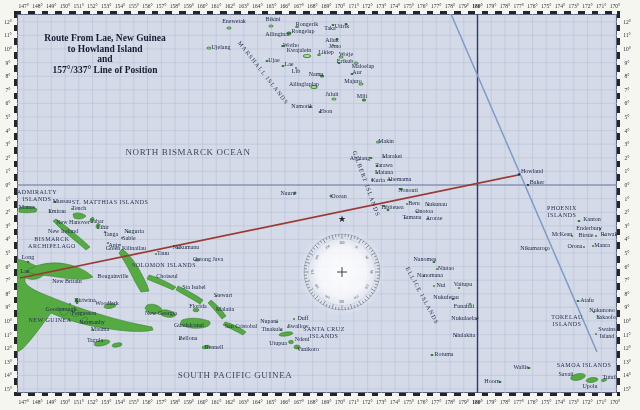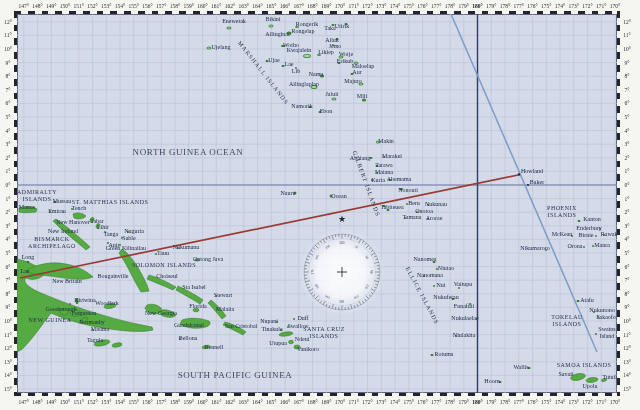--- a/index.html
+++ b/index.html
@@ -343,21 +343,21 @@
       <span class="islet d" style="left: 281px; top: 330px; width: 2px; height: 2px;"></span>
       <span class="islet d" style="left: 288px; top: 327px; width: 2px; height: 2px;"></span>
       <span class="islet d" style="left: 578px; top: 301px; width: 3px; height: 2px;"></span>
       <span class="islet d" style="left: 594px; top: 312px; width: 2px; height: 2px;"></span>
       <span class="islet d" style="left: 599px; top: 318px; width: 2px; height: 2px;"></span>
       <span class="islet d" style="left: 596px; top: 334px; width: 2px; height: 2px;"></span>
       <span class="islet d" style="left: 529px; top: 368px; width: 3px; height: 2px;"></span>
       <span class="islet d" style="left: 500px; top: 382px; width: 3px; height: 2px;"></span>
     </div>
   <div id="labels">
-      <div class="lbl o" style="left: 188px; top: 152px; transform: translate(-50%, -50%);">NORTH GUINEA OCEAN</div>
+      <div class="lbl o" style="left: 188px; top: 152px; transform: translate(-50%, -50%);">NORTH BISMARCK OCEAN</div>
       <div class="lbl o" style="left: 235px; top: 375px; transform: translate(-50%, -50%);">SOUTH PACIFIC GUINEA</div>
       <div class="lbl gr" style="left: 263px; top: 73px; transform: translate(-50%, -50%) rotate(52deg);">MARSHALL ISLANDS</div>
       <div class="lbl gr" style="left: 366px; top: 184px; transform: translate(-50%, -50%) rotate(70deg);">GILBERT ISLANDS</div>
       <div class="lbl gr" style="left: 422px; top: 296px; transform: translate(-50%, -50%) rotate(62deg);">ELLICE ISLANDS</div>
       <div class="lbl g" style="left: 37px; top: 196px; transform: translate(-50%, -50%);">ADMIRALTY
 ISLANDS</div>
       <div class="lbl g" style="left: 110px; top: 202px; transform: translate(-50%, -50%);">ST. MATTHIAS ISLANDS</div>
       <div class="lbl g" style="left: 52px; top: 243px; transform: translate(-50%, -50%);">BISMARCK
 ARCHIPELAGO</div>
       <div class="lbl g" style="left: 164px; top: 265px; transform: translate(-50%, -50%);">SOLOMON ISLANDS</div>
@@ -481,20 +481,26 @@
       <div class="lbl p" style="left: 602px; top: 310px; transform: translate(-50%, -50%);">Nukunono</div>
       <div class="lbl p" style="left: 606px; top: 317px; transform: translate(-50%, -50%);">Fakaofo</div>
       <div class="lbl p" style="left: 607px; top: 333px; transform: translate(-50%, -50%);">Swains Island</div>
       <div class="lbl p" style="left: 566px; top: 374px; transform: translate(-50%, -50%);">Savaii</div>
       <div class="lbl p" style="left: 590px; top: 386px; transform: translate(-50%, -50%);">Upolu</div>
       <div class="lbl p" style="left: 611px; top: 377px; transform: translate(-50%, -50%);">Tutuila</div>
       <div class="lbl p" style="left: 521px; top: 367px; transform: translate(-50%, -50%);">Wallis</div>
       <div class="lbl p" style="left: 492px; top: 381px; transform: translate(-50%, -50%);">Hoorn</div>
     </div>
 
+  <div class="title">
+    <div>Route From Lae, New Guinea</div>
+    <div>to Howland Island</div>
+    <div>and</div>
+    <div>157°/337° Line of Position</div>
+  </div>
 
   <div class="band h" id="band-top"></div>
   <div class="band h" id="band-bottom"></div>
   <div class="band v" id="band-left"></div>
   <div class="band v" id="band-right"></div>
 
   <div class="edge" id="edge-top">
       <span style="left: 23.8px; top: 6px;">147°</span>
       <span style="left: 37.55px; top: 6px;">148°</span>
       <span style="left: 51.3px; top: 6px;">149°</span>

